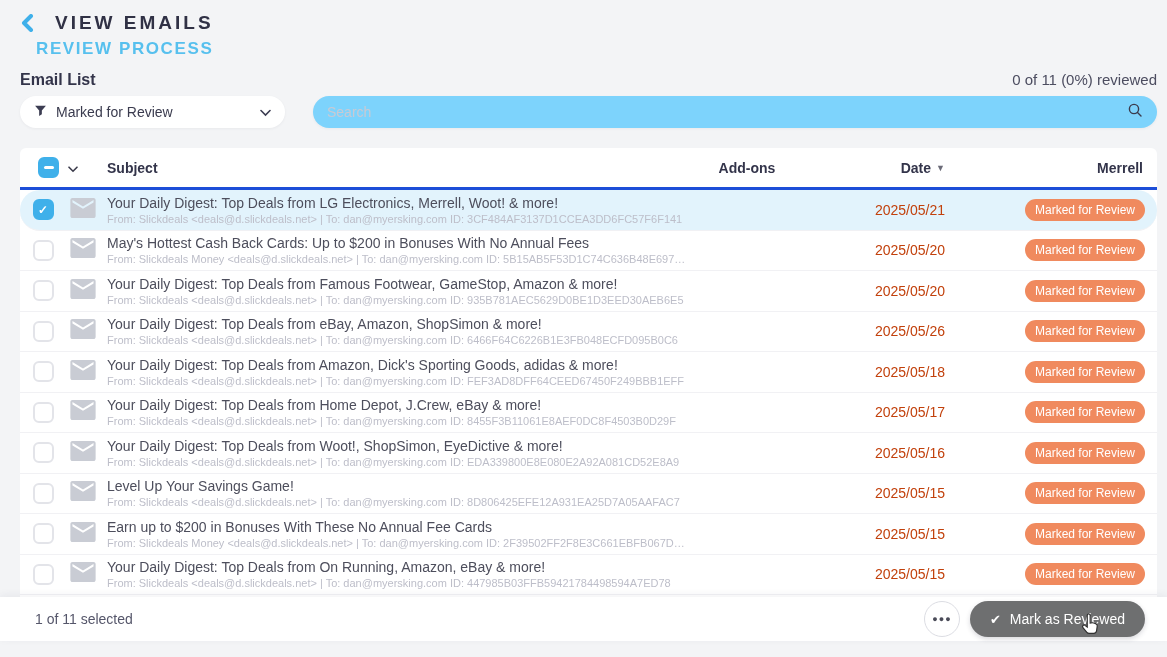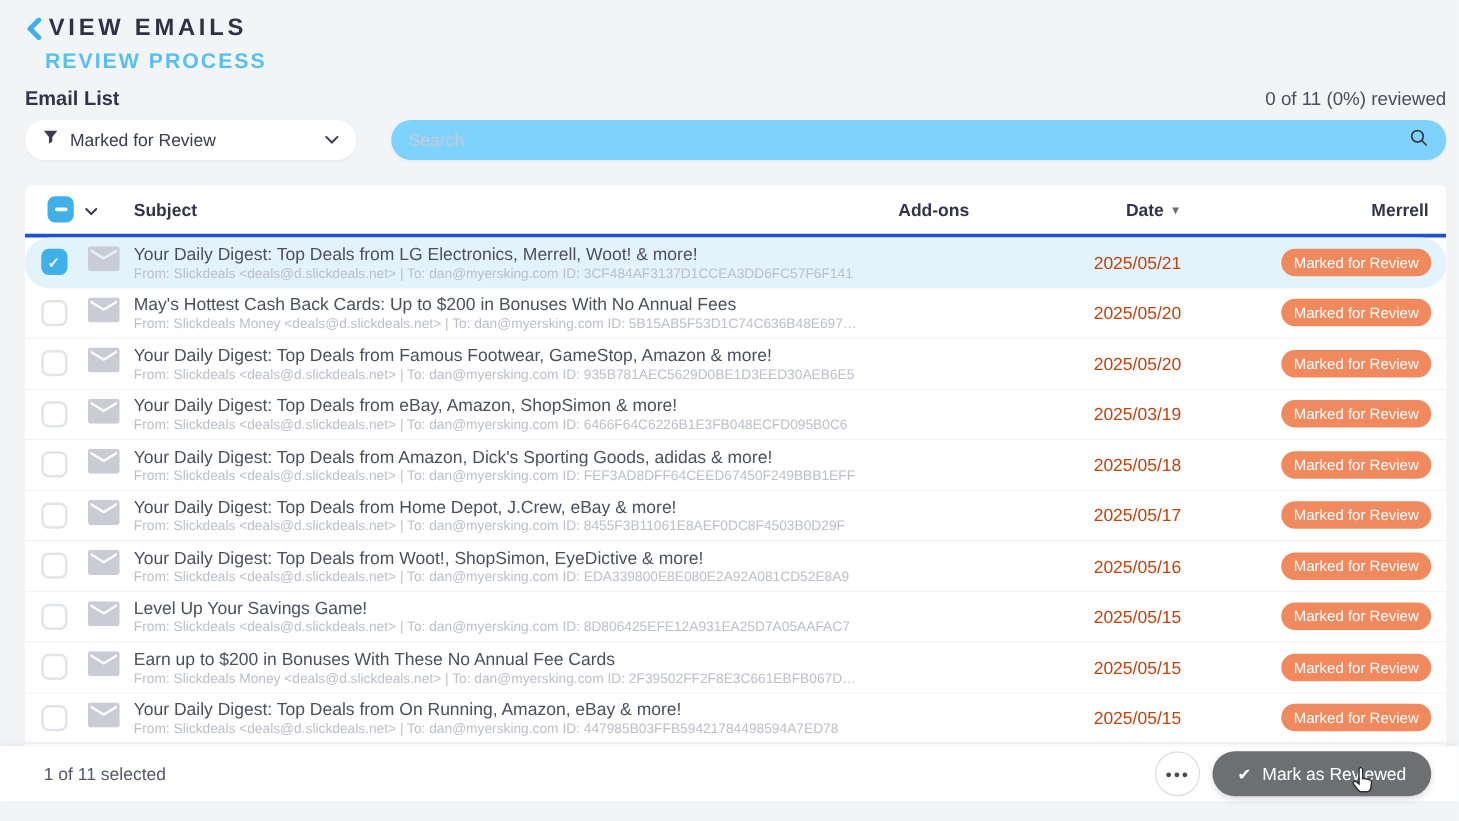--- a/index.html
+++ b/index.html
@@ -2,21 +2,21 @@
 <html><head>
 <meta charset="utf-8">
 <style>
   * { margin:0; padding:0; box-sizing:border-box; }
   html,body { width:1167px; height:657px; }
   body { font-family:"Liberation Sans", sans-serif; background:#f3f4f6; overflow:hidden; }
   .page { position:relative; width:1167px; height:657px; background:#f3f4f6; }
 
   
   .top-bar { position:absolute; top:12px; left:20px; }
-  .title-row { display:flex; align-items:center; gap:5px; cursor:pointer; }
+  .title-row { display:flex; align-items:center; gap:21px; cursor:pointer; }
   .back-chevron svg { display:block; }
   .page-title { font-size:19px; font-weight:bold; letter-spacing:3px; color:#303145; }
   .subtitle { margin:5px 0 0 16px; font-size:17px; font-weight:bold; letter-spacing:1.6px; color:#57c0ee; }
 
   
   .list-header { position:absolute; top:71px; left:20px; width:1137px; display:flex; justify-content:space-between; align-items:baseline; }
   .section-title { font-size:16px; font-weight:bold; color:#33344a; }
   .progress-text { font-size:15px; color:#4c4d60; }
 
   
@@ -210,21 +210,21 @@
           <svg width="26" height="20" viewBox="0 0 24 19">
                 <path d="M22 0H2C.9 0 0 .9 0 2v15c0 1.1.9 2 2 2h20c1.1 0 2-.9 2-2V2c0-1.1-.9-2-2-2zm0 4.2-10 6.1L2 4.2V2l10 6.1L22 2v2.2z" fill="#c9ccd4"></path>
               </svg>
         </span>
       </div>
       <div class="cell-subject">
         <div class="subject">Your Daily Digest: Top Deals from eBay, Amazon, ShopSimon &amp; more!</div>
         <div class="from">From: Slickdeals &lt;deals@d.slickdeals.net&gt; | To: dan@myersking.com ID: 6466F64C6226B1E3FB048ECFD095B0C6</div>
       </div>
       <div class="cell-addons"></div>
-      <div class="cell-date">2025/03/19</div>
+      <div class="cell-date">2025/05/26</div>
       <div class="cell-status">
         <span class="badge">Marked for Review</span>
       </div>
     </div>
 
     <div class="grid-row row">
       <div class="cell-select">
         <span class="checkbox"></span>
       </div>
       <div class="cell-icon">

